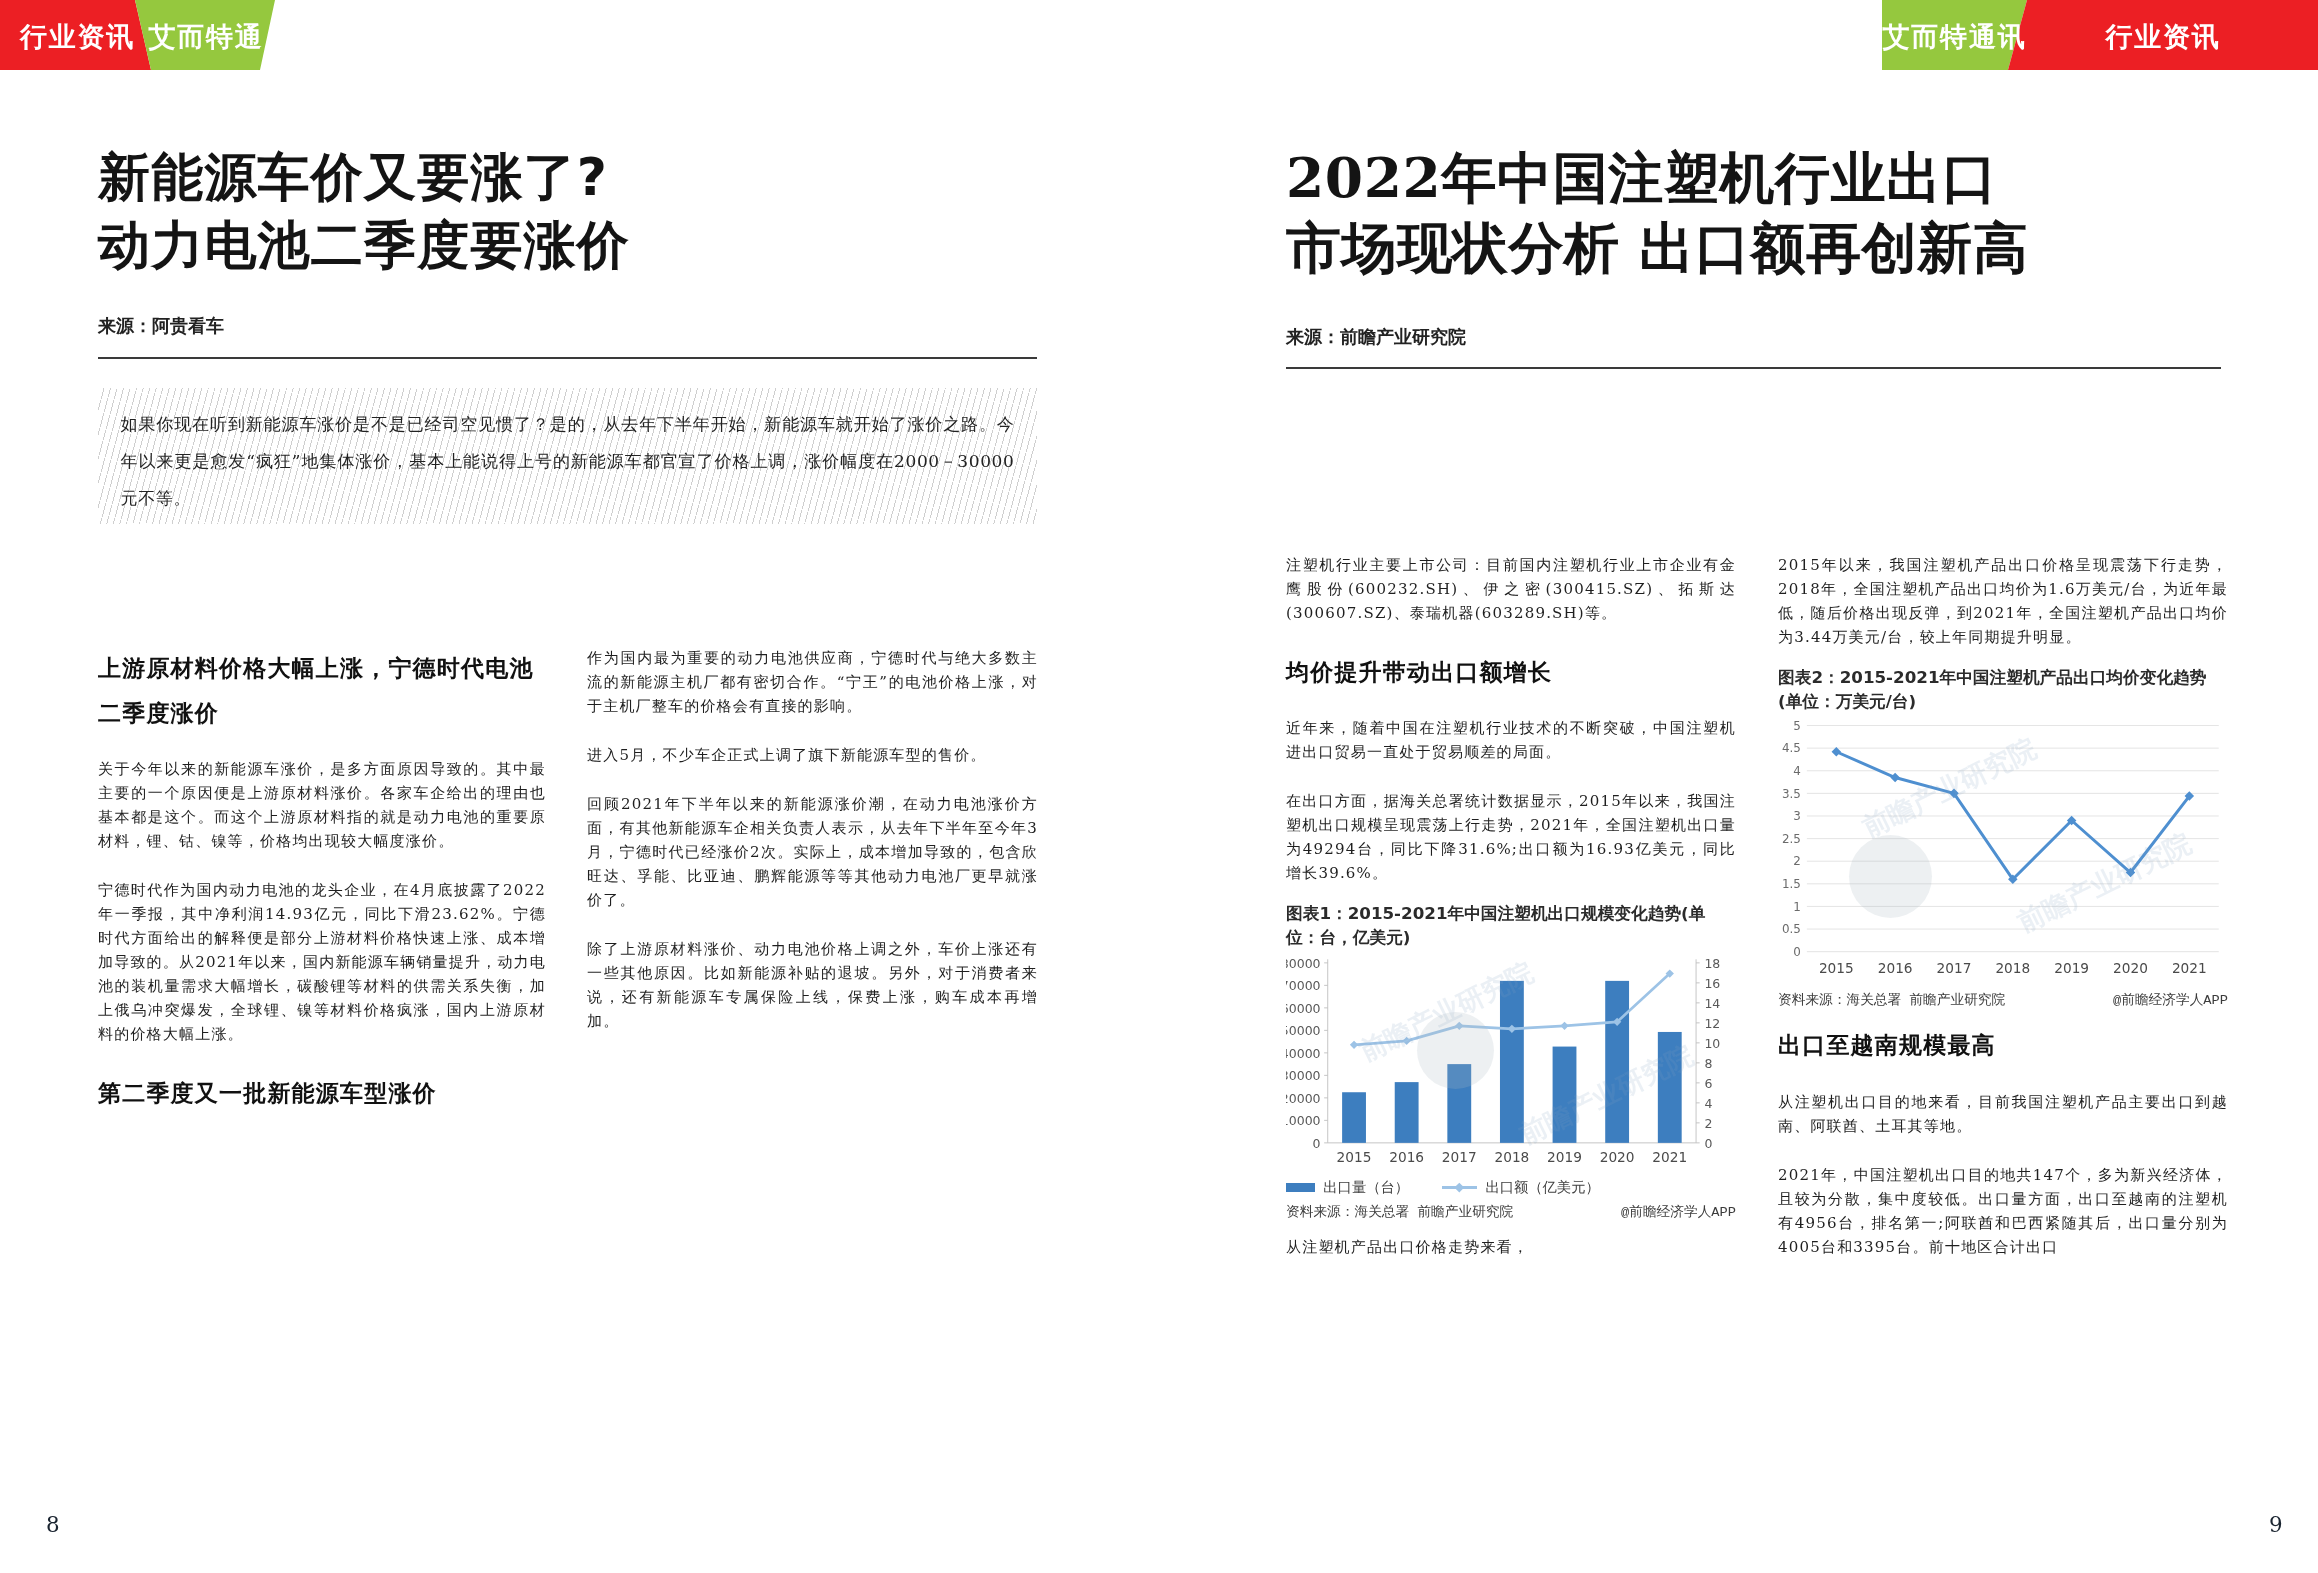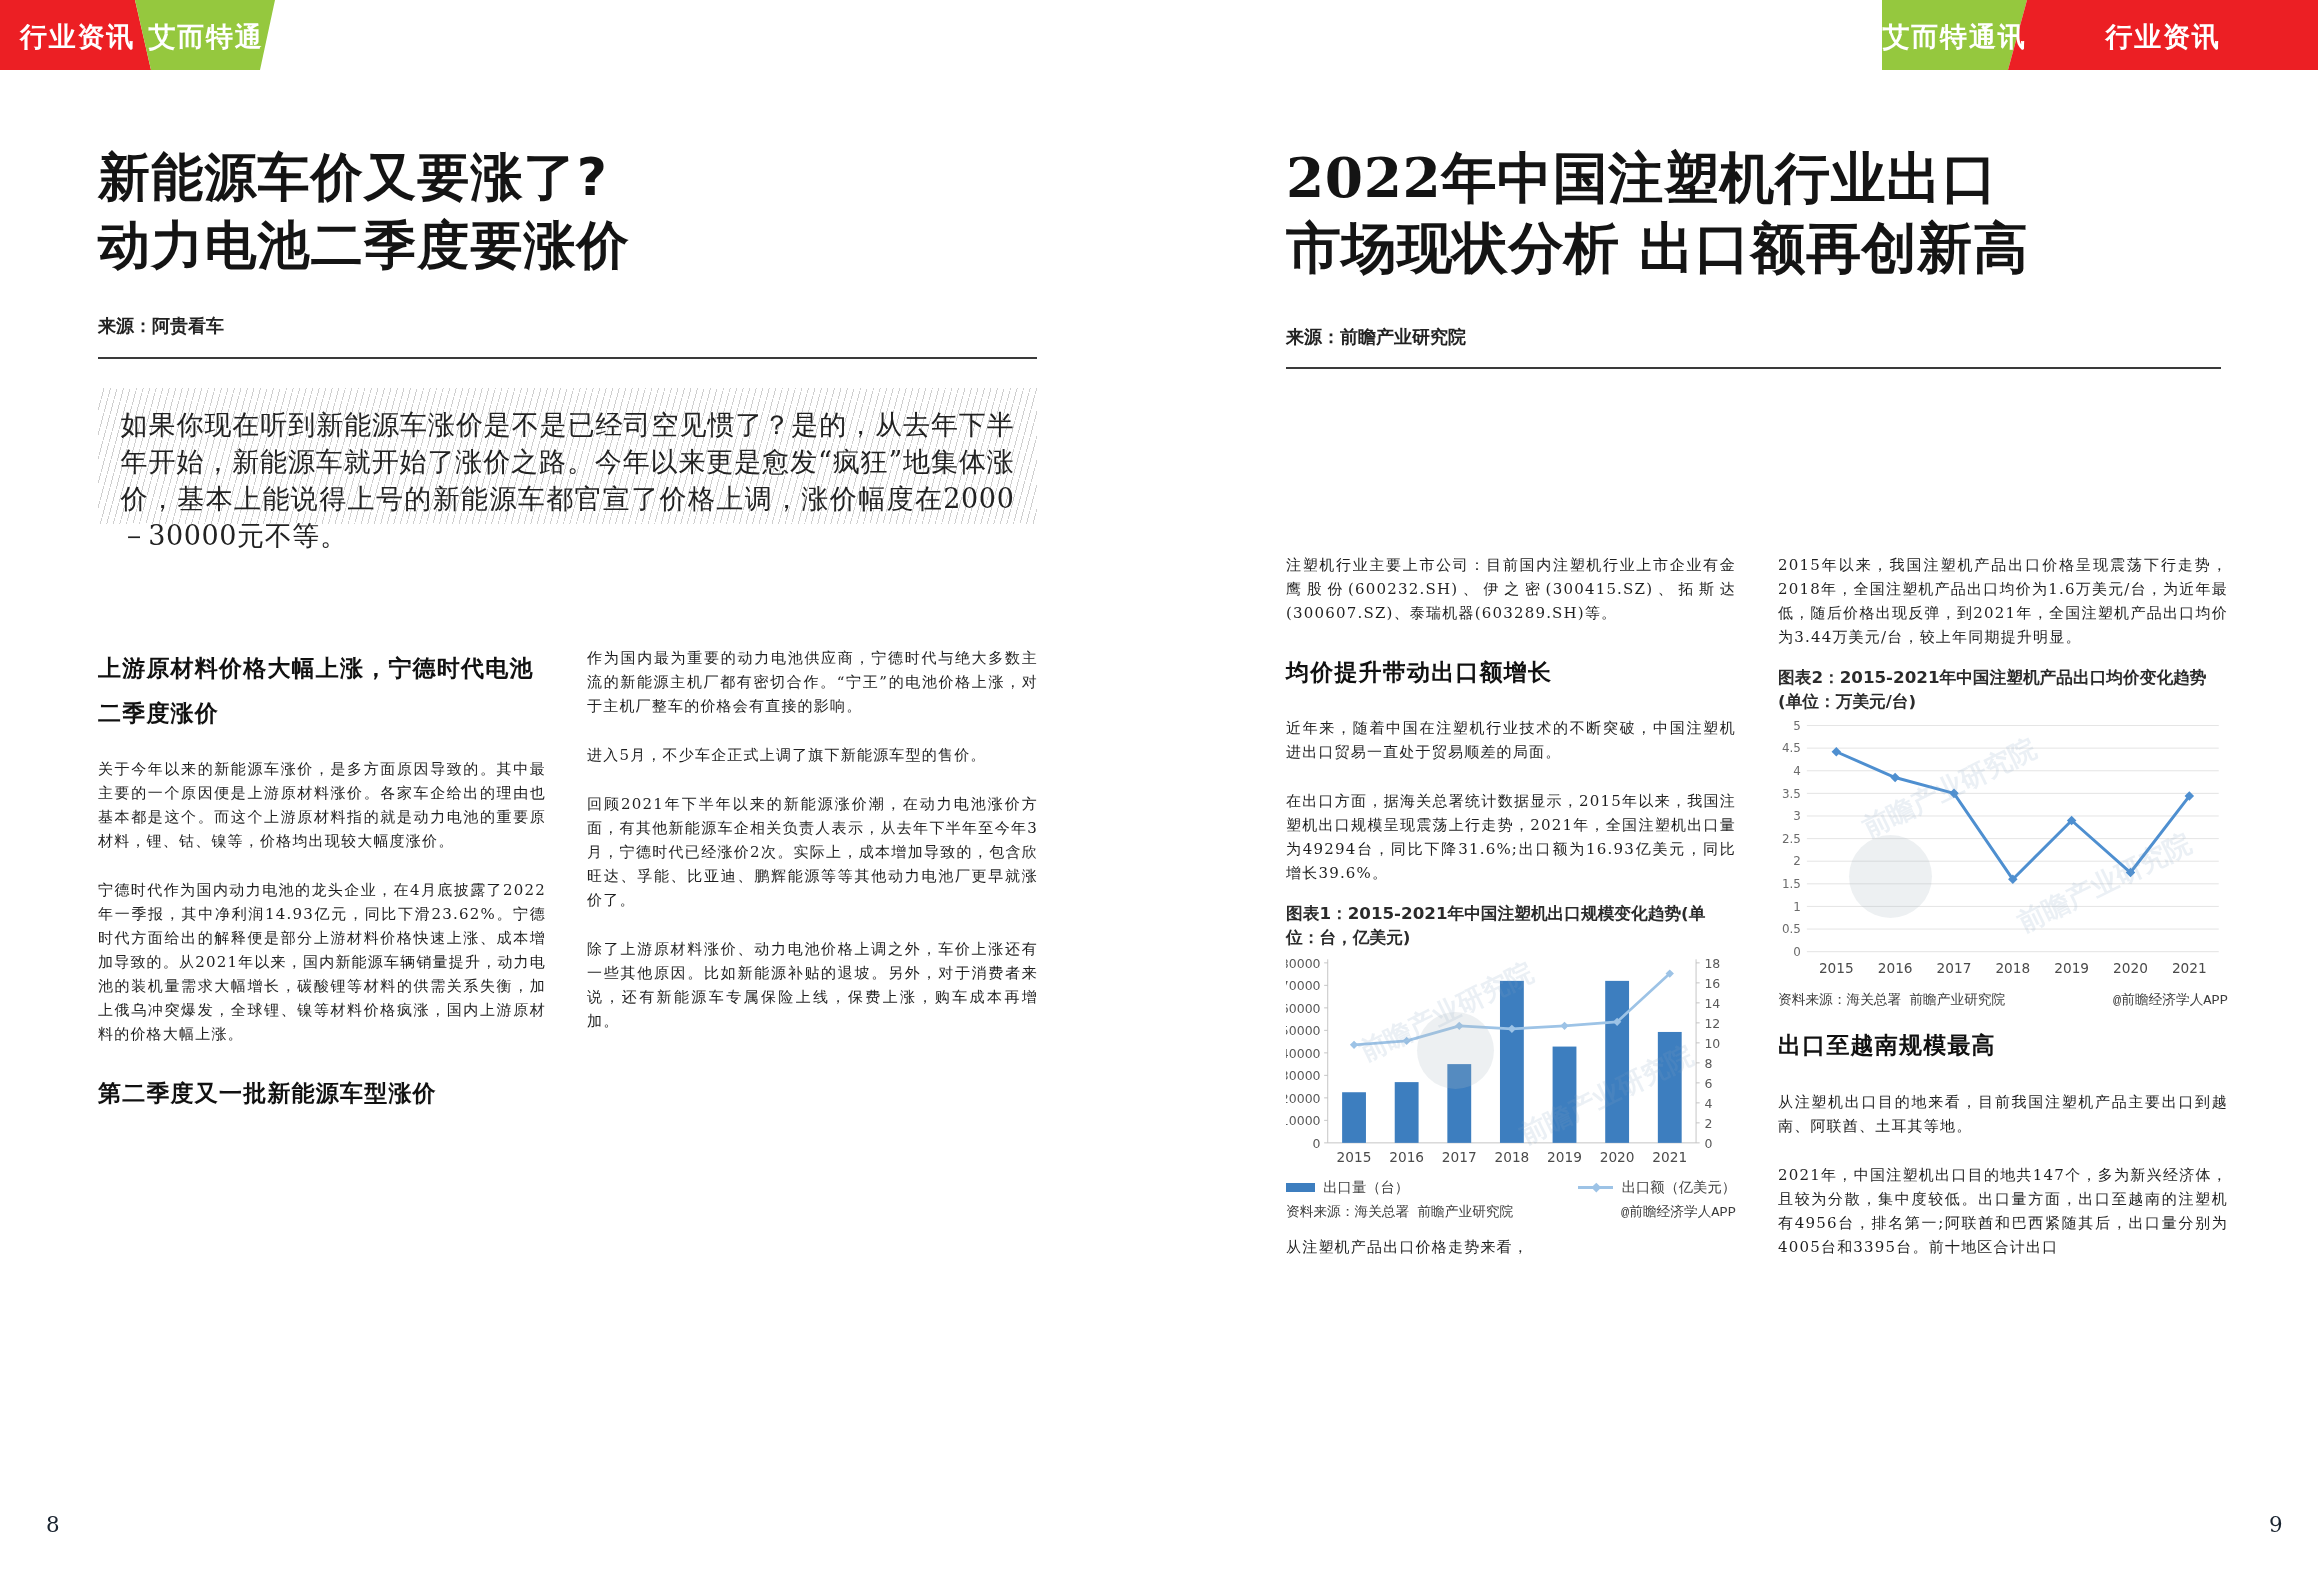--- a/index.html
+++ b/index.html
@@ -19,34 +19,34 @@
               font-size:52px;line-height:68px;letter-spacing:1.2px;}
   .title-right{left:1286px;top:143px;font-family:"DejaVu Serif",serif;
                font-size:55px;line-height:70px;letter-spacing:0.6px;}
   .source-line{position:absolute;font-family:"DejaVu Sans",sans-serif;font-size:18px;
                font-weight:bold;color:#222;}
   .rule{position:absolute;height:1.8px;background:#3a3a3a;}
   
   .intro-box{position:absolute;left:98px;top:388px;width:939px;height:136px;
              background:repeating-linear-gradient(105deg,#ffffff 0 5.4px,#cfcfcf 5.4px 6.3px);
              box-sizing:border-box;padding:18px 22.6px 0 22.6px;}
-  .intro-text{font-size:27px;line-height:37px;text-align:justify;color:#222;letter-spacing:0.6px;}
+  .intro-text{font-size:17px;line-height:37px;text-align:justify;color:#222;letter-spacing:0.6px;}
   
   .col{position:absolute;box-sizing:border-box;}
   .para{font-size:15px;line-height:24px;text-align:justify;letter-spacing:1.2px;
         margin:0 0 25px 0;color:#1f1f1f;}
   .col-heading{font-family:"DejaVu Sans",sans-serif;font-weight:bold;font-size:23px;
                line-height:45px;color:#111;margin:0 0 21.4px 0;letter-spacing:1.2px;}
   .col-heading.mt{margin-top:9.5px;}
   
   .chart{position:relative;width:450px;margin:3.6px 0 14.3px 0;}
   .chart-title{font-family:"DejaVu Sans",sans-serif;font-weight:bold;font-size:16.7px;
                color:#2b2b2b;line-height:24px;margin-bottom:3.6px;letter-spacing:0;}
   .chart svg{display:block;}
-  .chart-legend{display:flex;justify-content:space-between;gap:33px;align-items:center;
+  .chart-legend{display:flex;justify-content:flex-start;gap:33px;align-items:center;
                 font-family:"DejaVu Sans",sans-serif;font-size:14.3px;color:#404040;
                 margin-top:3.6px;}
   .legend-item{display:flex;align-items:center;gap:8.3px;}
   .swatch-bar{display:inline-block;width:29px;height:9.5px;}
   .swatch-line{display:inline-block;width:35px;height:2.4px;position:relative;}
   .swatch-line i{position:absolute;left:14.3px;top:-2.4px;width:6.6px;height:6.6px;transform:rotate(45deg);}
   .chart-source-row{display:flex;justify-content:space-between;align-items:center;
                     font-family:Liberation Mono, monospace;font-size:13.7px;color:#3c3c3c;
                     margin-top:6px;}
   .wm{position:absolute;font-family:"DejaVu Sans",sans-serif;font-weight:bold;

